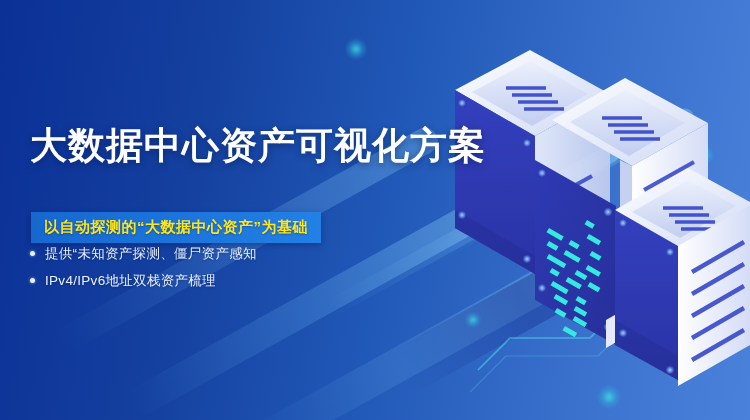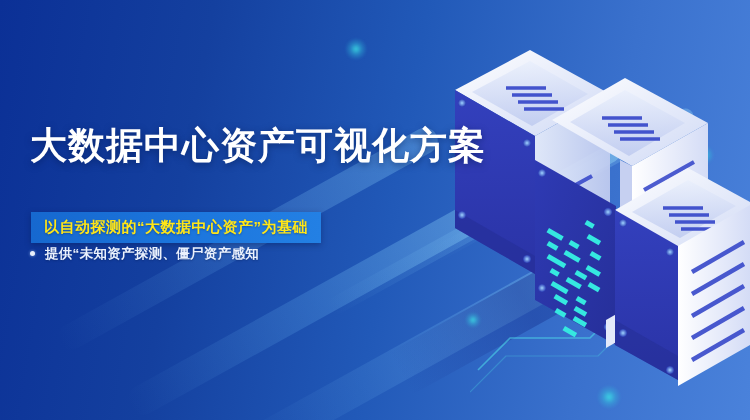--- a/index.html
+++ b/index.html
@@ -45,21 +45,20 @@
   }
   #bullets{position:absolute;left:30px;top:240px;width:430px;}
   .bullet{display:flex;align-items:center;height:27px;}
   .dot{
     width:5px;height:5px;border-radius:50%;background:#e8eefb;
     margin-right:10px;flex:none;box-shadow:0 0 3px rgba(180,215,255,.7);
   }
   .btxt{
     font-size:13.5px;color:#eaf1fd;white-space:nowrap;letter-spacing:.3px;
     text-shadow:0 1px 2px rgba(3,25,80,.4);
-    font-weight:bold;
   }
   
   #servers{position:absolute;left:420px;top:20px;width:330px;height:400px;}
   #servers svg{display:block;}
 </style>
 </head>
 <body>
 
 <div id="banner">
 
@@ -238,15 +237,19 @@
 
     <div id="subbanner">
       <span>以自动探测的“大数据中心资产”为基础</span>
     </div>
 
     <div id="bullets">
       <div class="bullet">
         <div class="dot"></div>
         <div class="btxt">提供“未知资产探测、僵尸资产感知</div>
       </div>
+      <div class="bullet">
+        <div class="dot"></div>
+        <div class="btxt">IPv4/IPv6地址双栈资产梳理</div>
+      </div>
     </div>
   </div>
 </div>
 
 </body></html>

